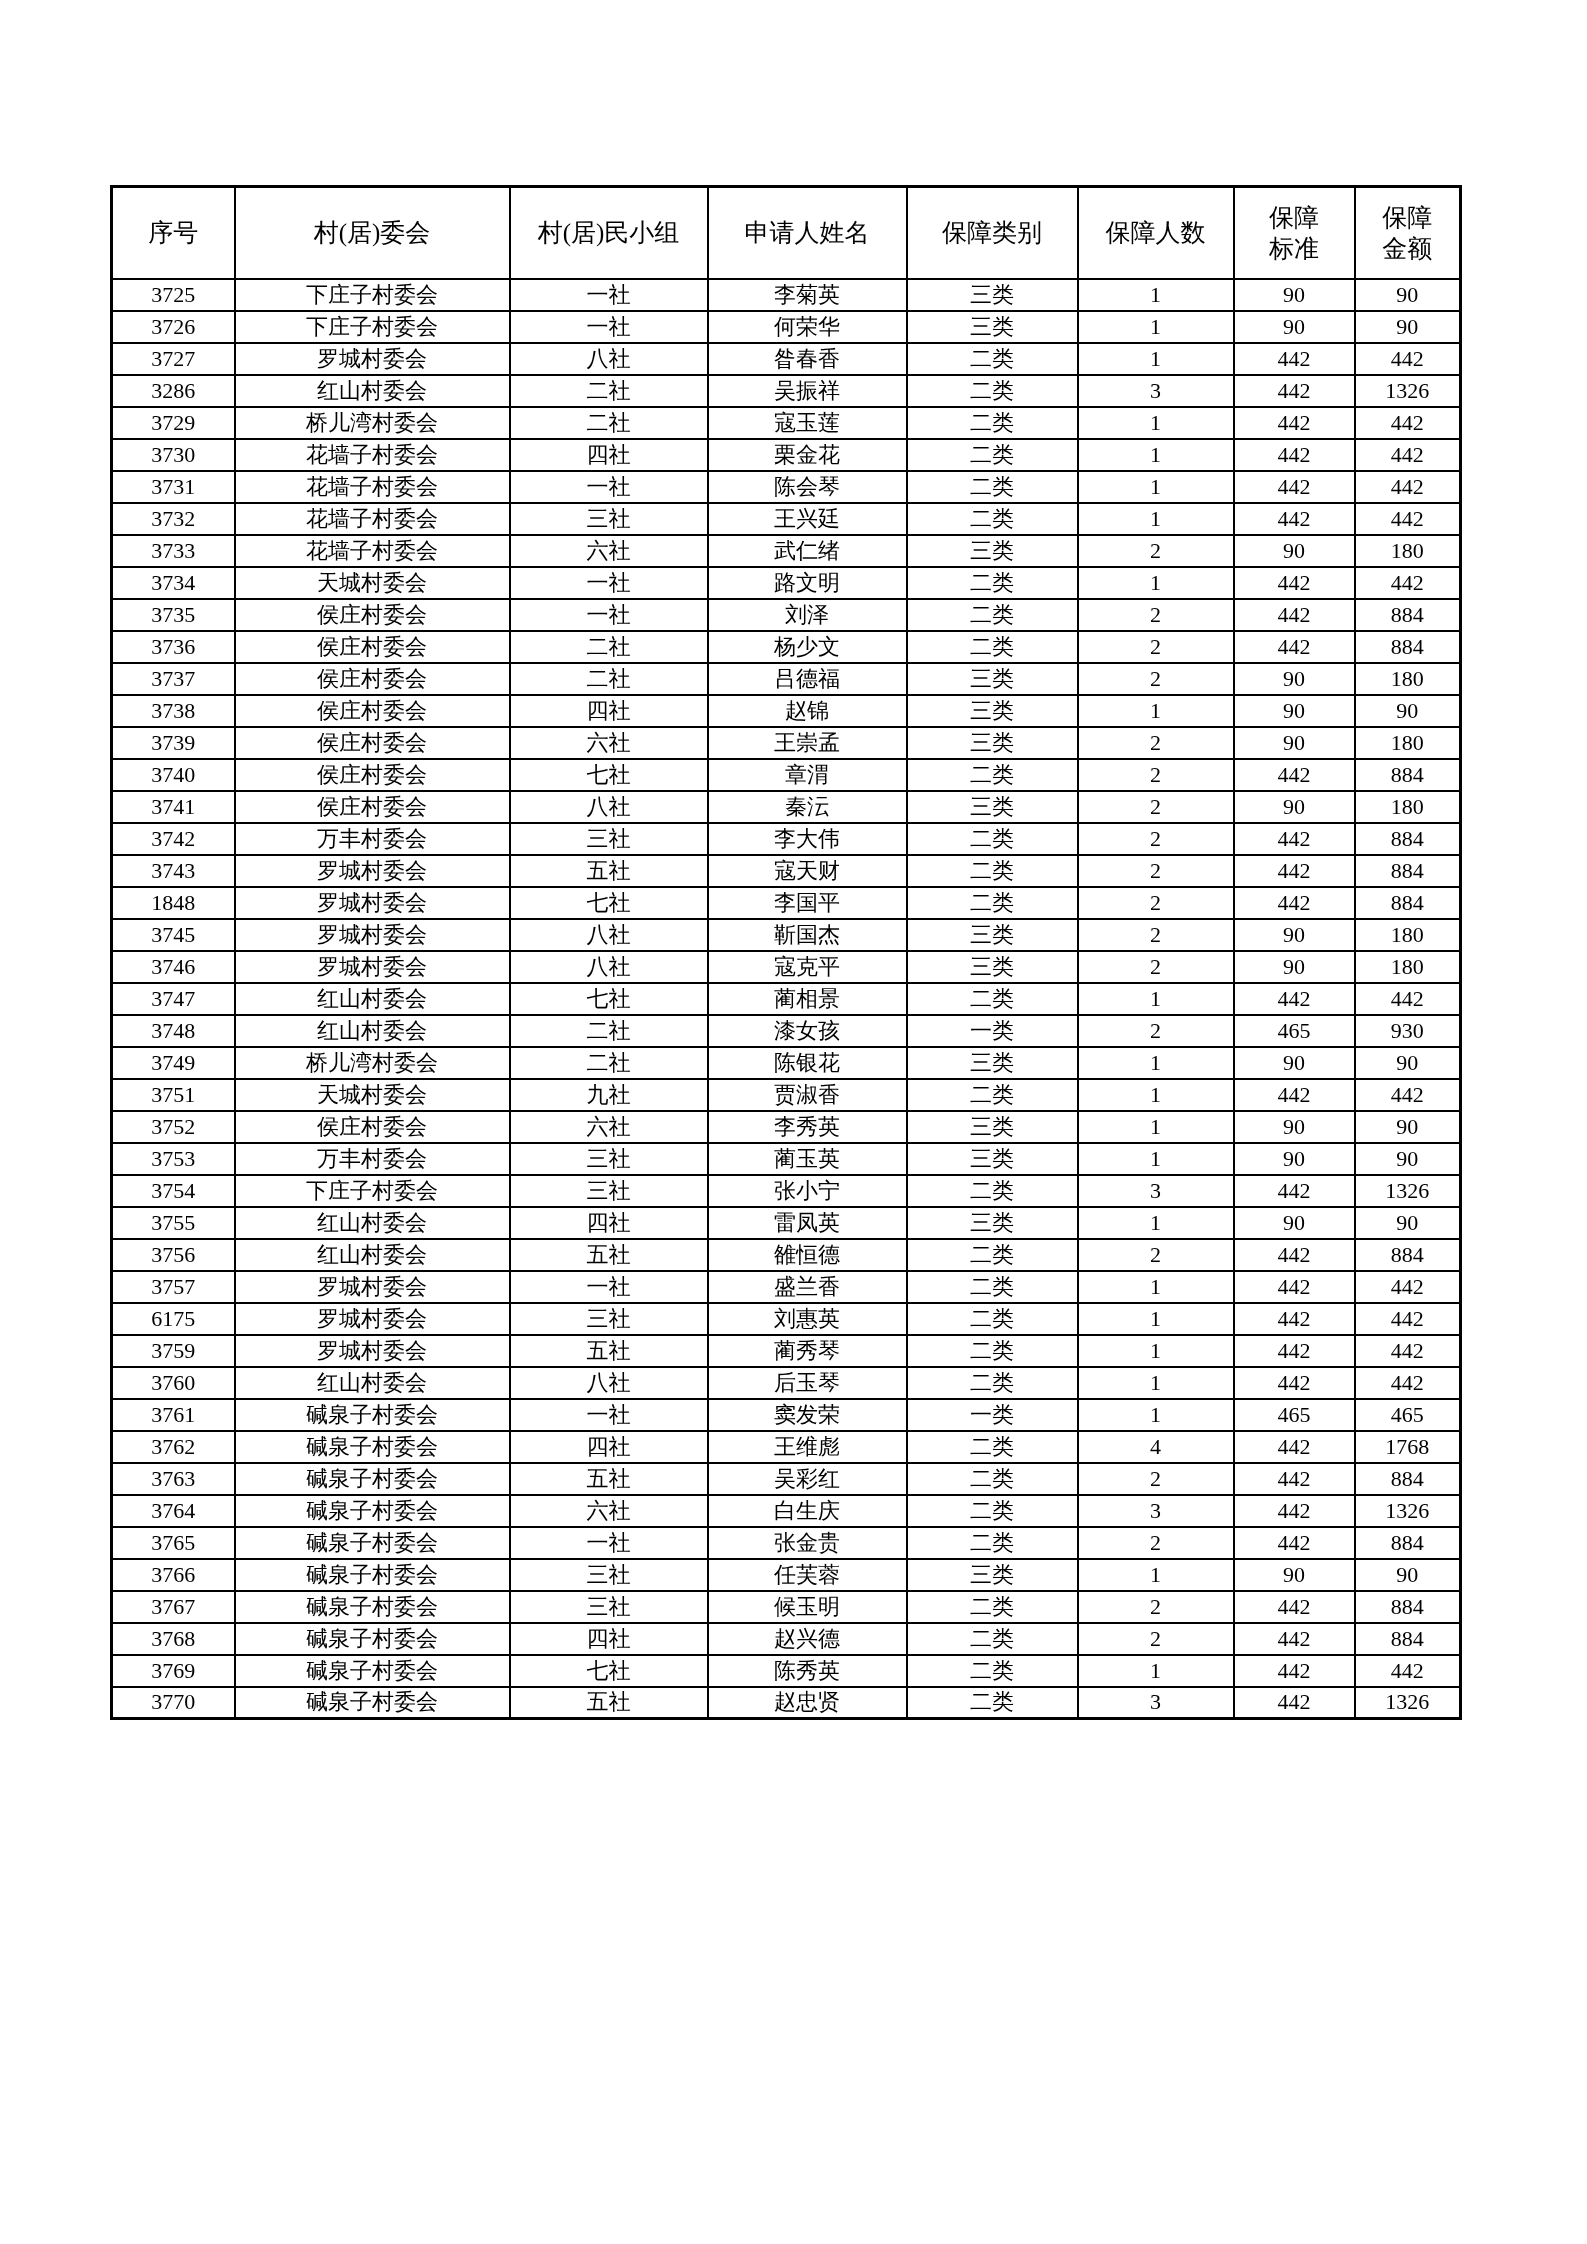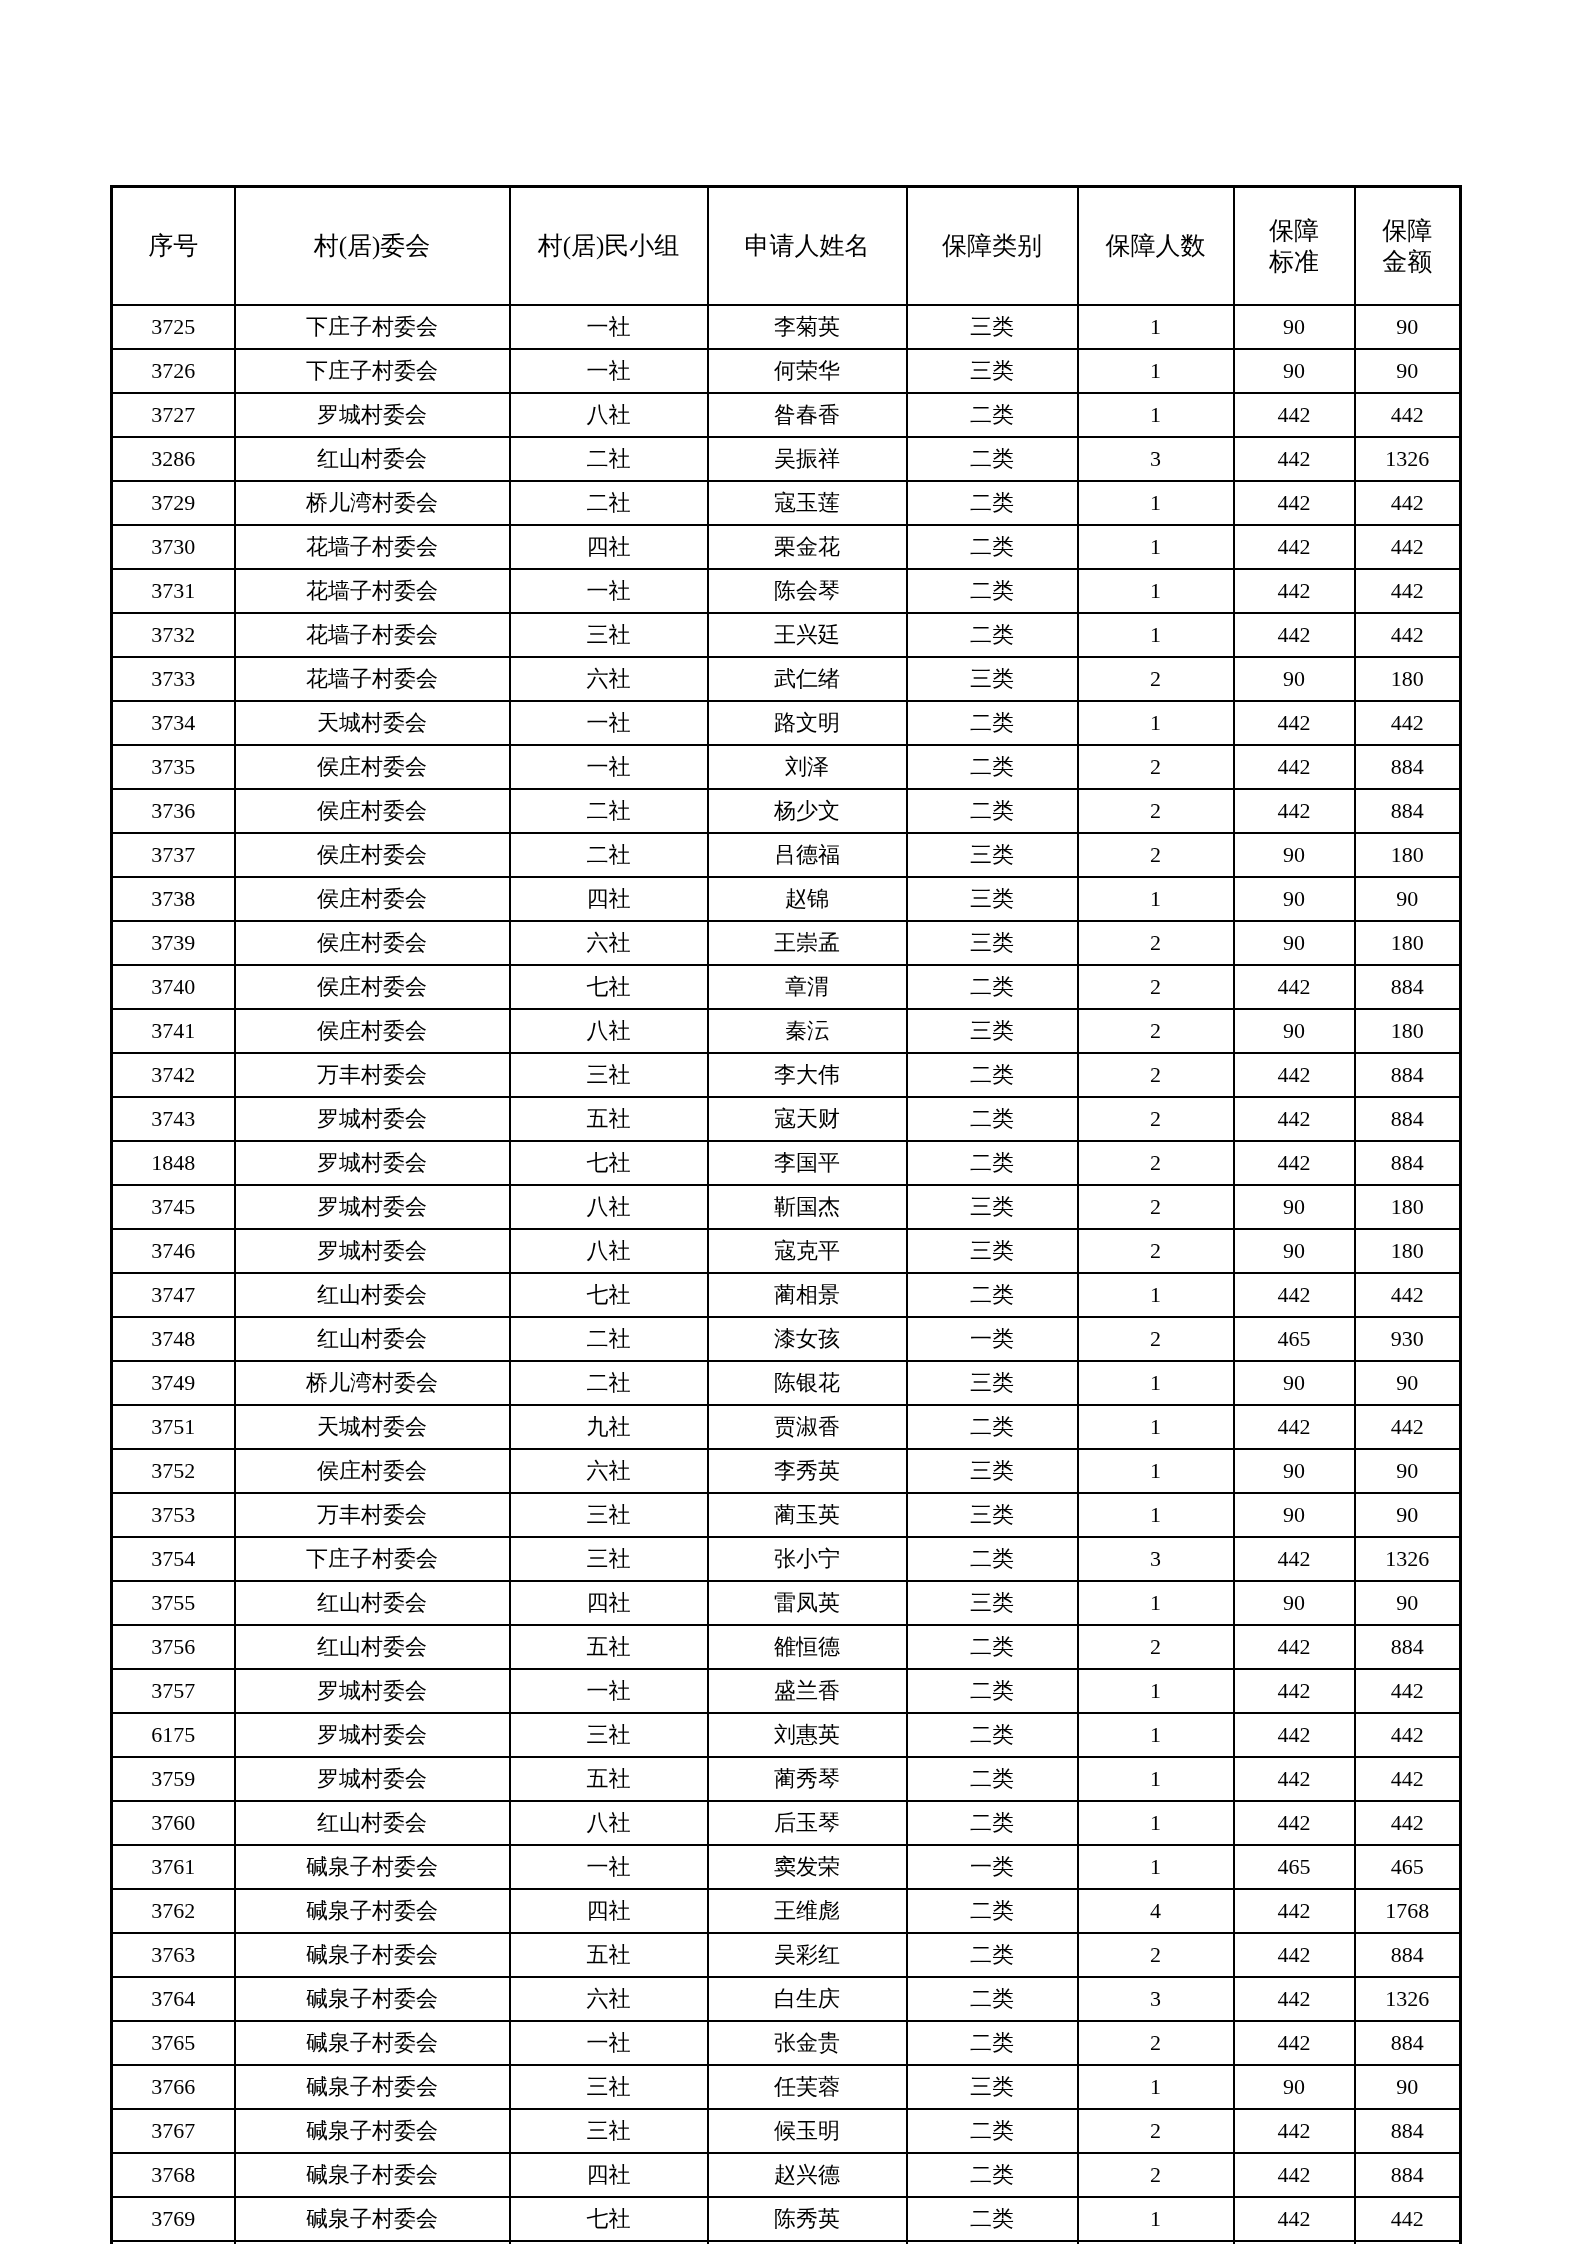--- a/index.html
+++ b/index.html
@@ -25,28 +25,28 @@
     width: 1349px;
     border: 3px solid #000;
   }
   table.roster th, table.roster td {
     border: 2px solid #000;
     text-align: center;
     vertical-align: middle;
     padding: 0;
     overflow: hidden;
   }
-  table.roster thead tr { height: 118px; margin-top: 16px; }
+  table.roster thead tr { height: 92px; margin-top: 16px; }
   table.roster th {
     font-size: 25px;
     font-weight: normal;
     white-space: pre-line;
     line-height: 1.25;
   }
-  table.roster tbody tr { height: 44px; margin-top: 7px; }
+  table.roster tbody tr { height: 32px; margin-top: 7px; }
   table.roster td {
     font-size: 22px;
     line-height: 1;
   }
   col.c0 { width: 123px; }
   col.c1 { width: 275px; }
   col.c2 { width: 198px; }
   col.c3 { width: 199px; }
   col.c4 { width: 171px; }
   col.c5 { width: 156px; }

